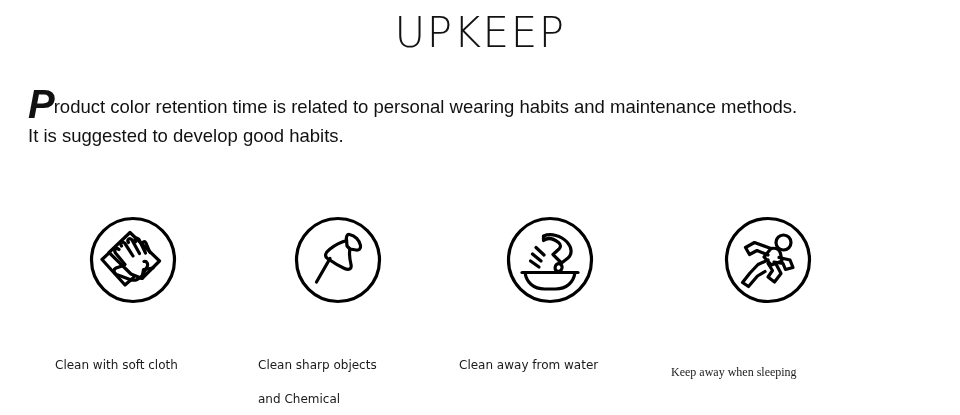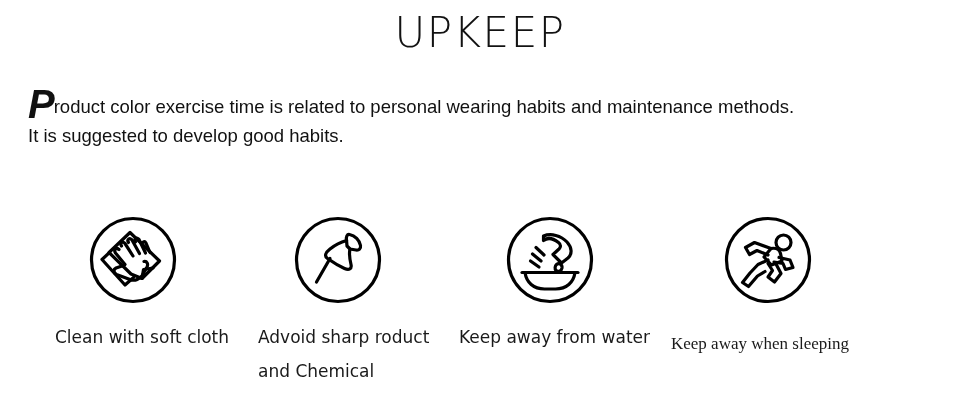--- a/index.html
+++ b/index.html
@@ -68,36 +68,37 @@
     width: 88px;
     height: 88px;
   }
   .icon-wrap svg { display: block; }
 
   
   .caption {
     position: absolute;
     font-family: "DejaVu Sans", sans-serif;
     font-weight: 400;
-    font-size: 17px;
+    font-size: 12px;
     line-height: 34px;
     color: #1a1a1a;
     white-space: nowrap;
+    margin-top: 28px;
   }
   .cap-line { display: block; }
 </style>
 </head>
 <body>
 
 <div id="page">
 
   <div class="title">UPKEEP</div>
 
   <div class="intro">
-    <span class="dropcap">P</span><span>roduct color exercise time is related to personal wearing habits and maintenance methods.</span><br>
+    <span class="dropcap">P</span><span>roduct color retention time is related to personal wearing habits and maintenance methods.</span><br>
     <span>It is suggested to develop good habits.</span>
   </div>
 
   <div class="icon-row">
 
     <div class="icon-wrap" style="left:89px;">
       <span>
         <svg width="88" height="88" viewBox="0 0 88 88" fill="none" stroke="#000" stroke-width="3.2" stroke-linecap="round" stroke-linejoin="round">
           <circle cx="44" cy="44" r="41.5"></circle>
 
@@ -174,25 +175,25 @@
       </span>
     </div>
 
   </div>
 
   <div class="caption" style="left:55px; top:320px;">
     <span class="cap-line">Clean with soft cloth</span>
   </div>
 
   <div class="caption" style="left:258px; top:320px;">
-    <span class="cap-line">Advoid sharp roduct</span>
+    <span class="cap-line">Clean sharp objects</span>
     <span class="cap-line">and Chemical</span>
   </div>
 
   <div class="caption" style="left:459px; top:320px;">
-    <span class="cap-line">Keep away from water</span>
+    <span class="cap-line">Clean away from water</span>
   </div>
 
   <div class="caption" style="left:671px; top:327px;font-family:Liberation Serif, serif;">
     <span class="cap-line">Keep away when sleeping</span>
   </div>
 
 </div>
 
 </body></html>

